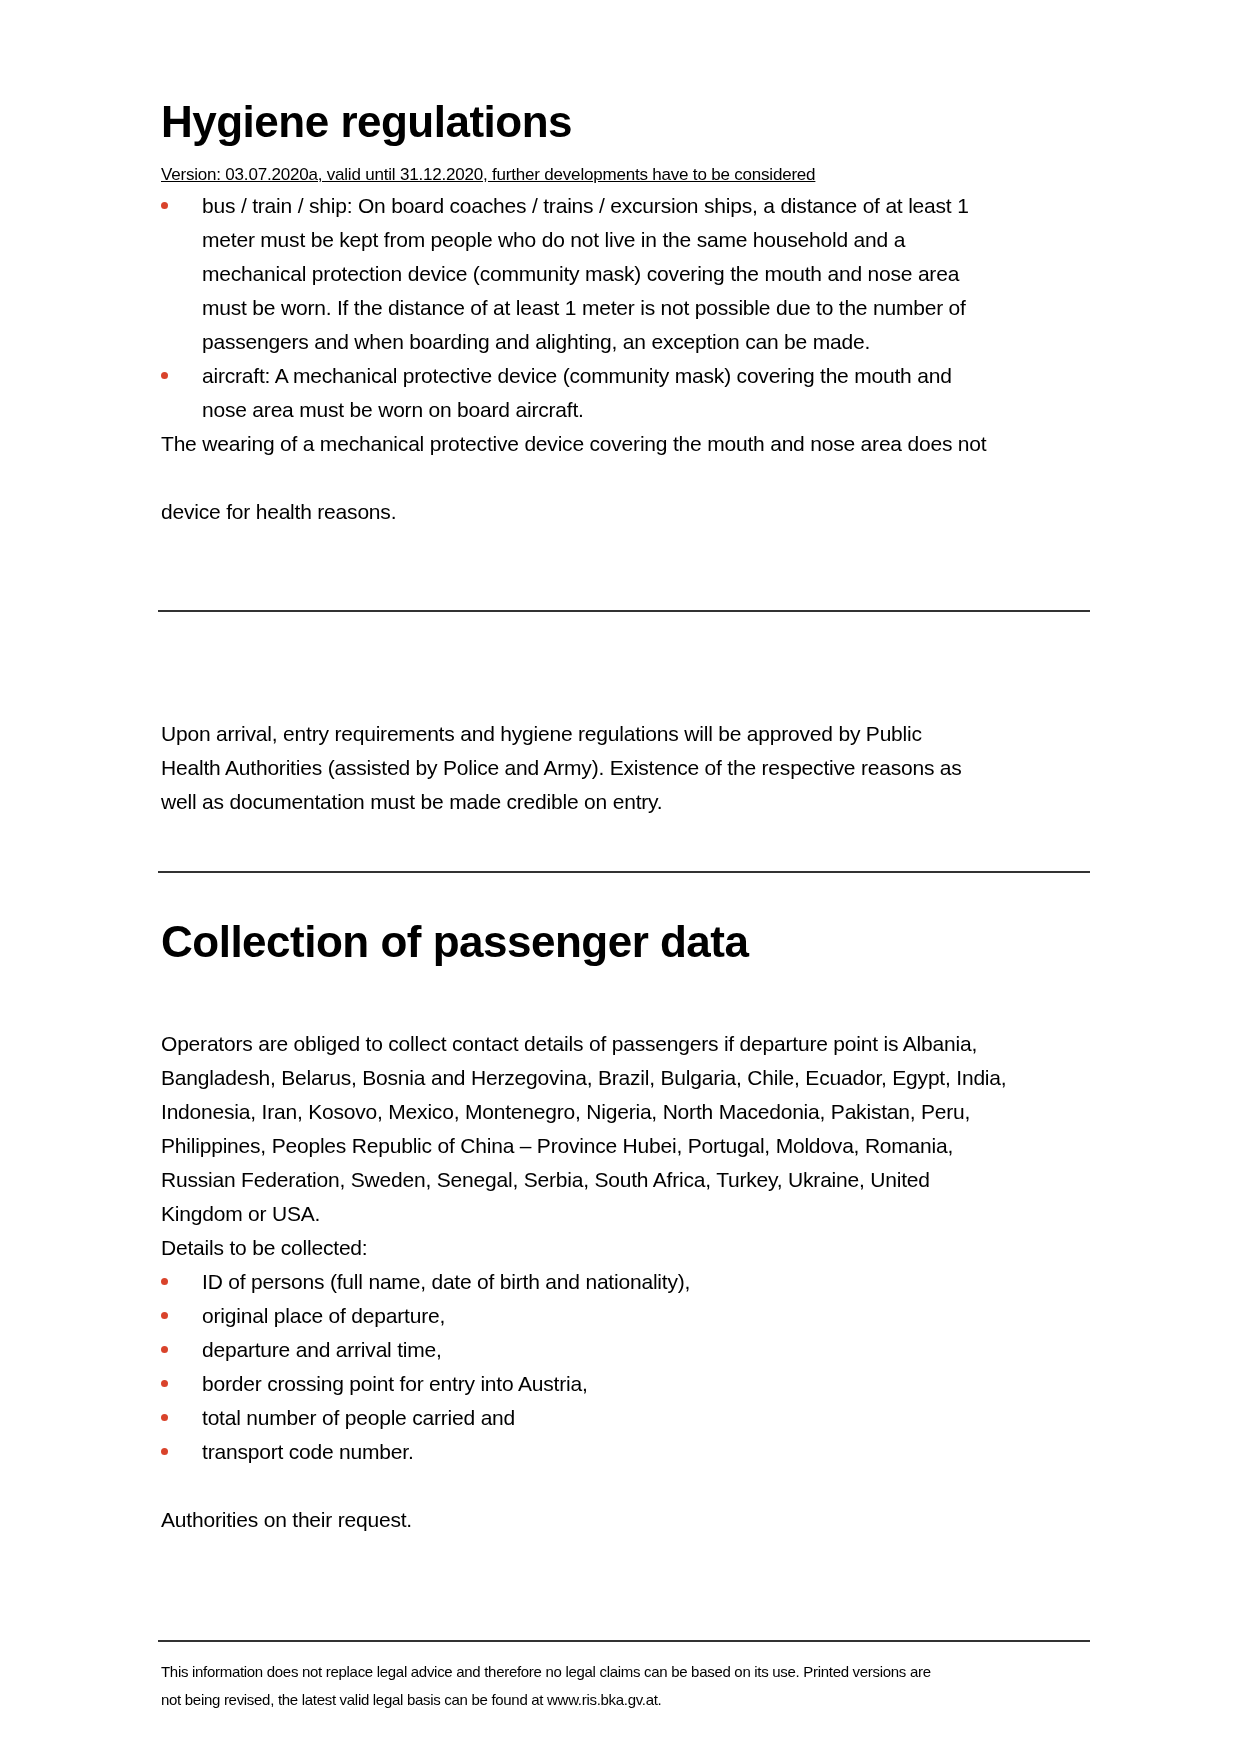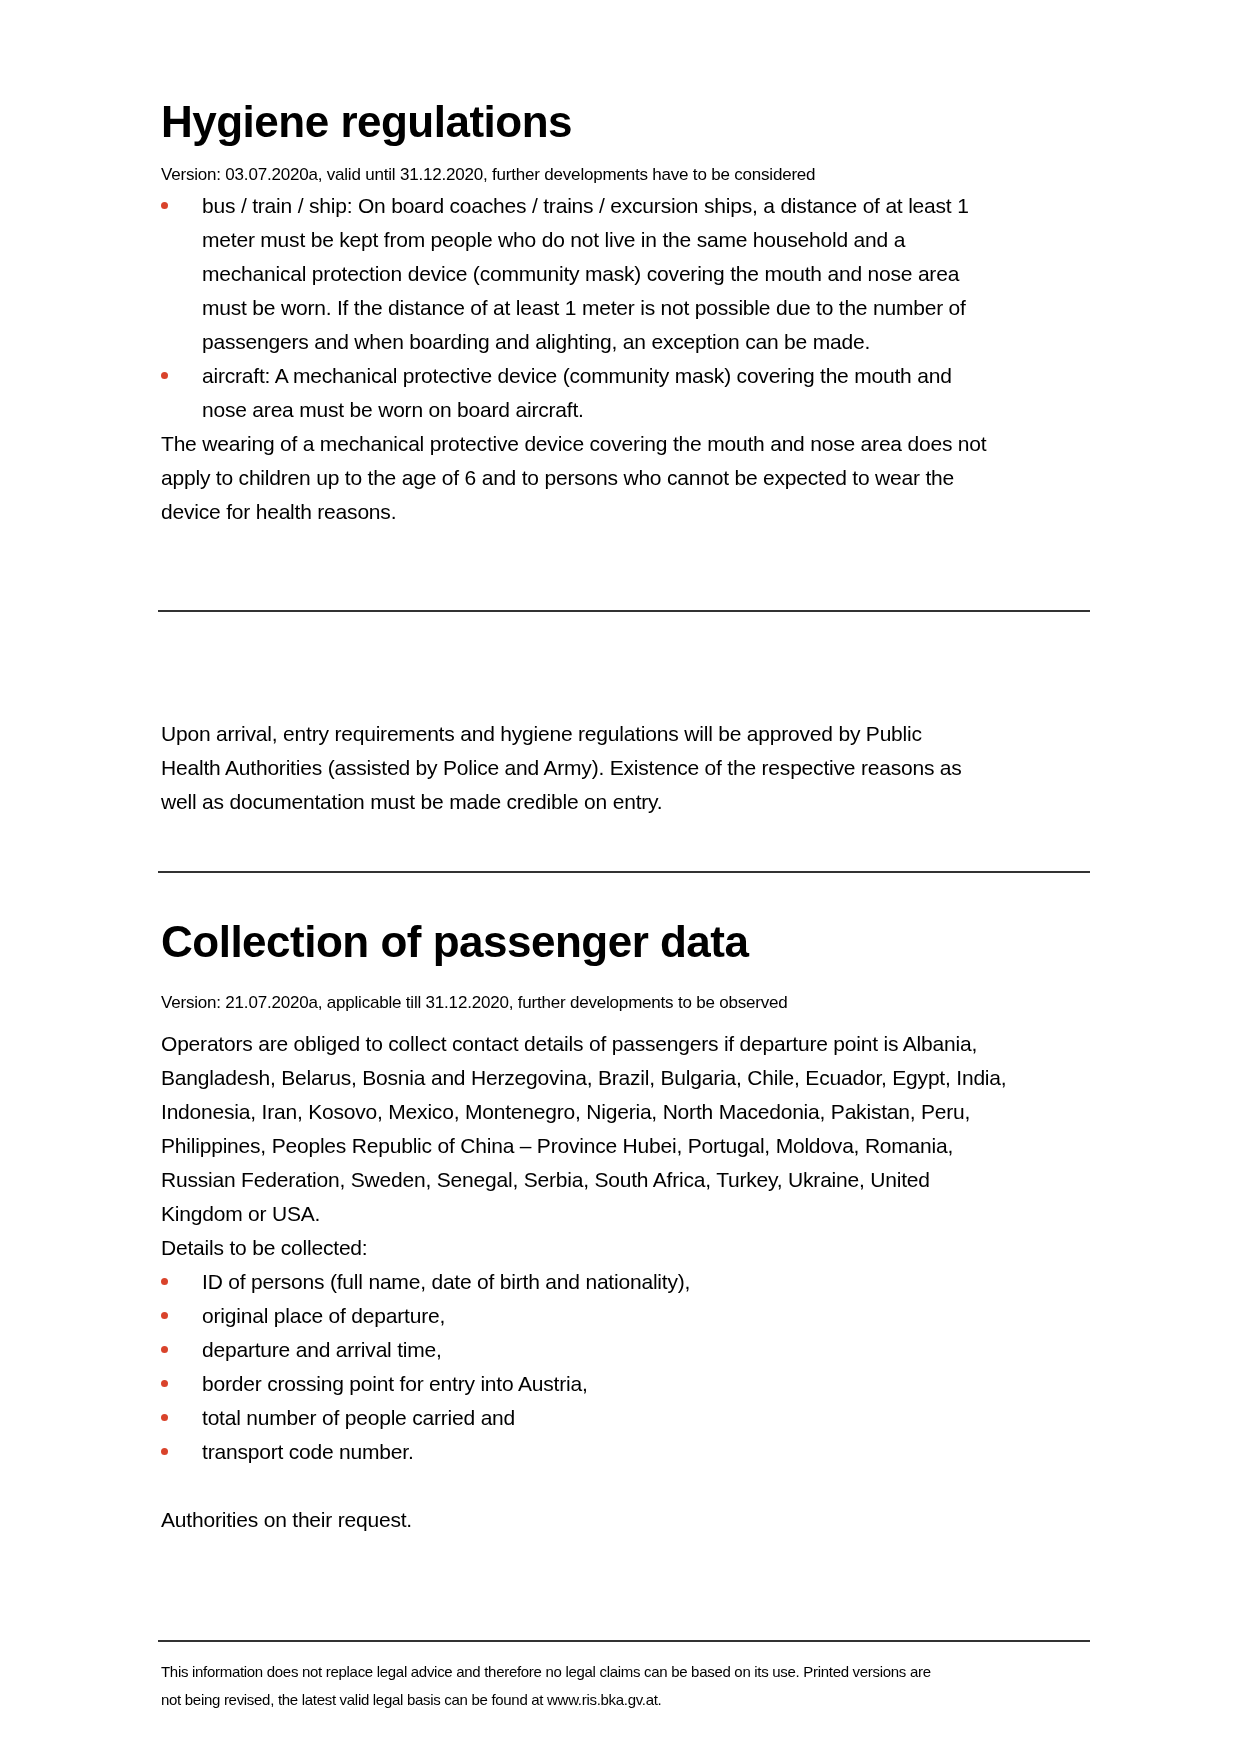--- a/index.html
+++ b/index.html
@@ -1,20 +1,20 @@
 <!DOCTYPE html>
 <html><head>
   <meta charset="utf-8">
   <style>
     html, body { margin: 0; padding: 0; background: #ffffff; }
     body { width: 1240px; height: 1754px; position: relative; overflow: hidden;
            font-family: "Liberation Sans", sans-serif; color: #000; }
     .page { position: absolute; left: 0; top: 0; width: 1240px; height: 1754px; margin-top: 20px; }
     .h1 { position: absolute; left: 161px; font-weight: bold; font-size: 44px; letter-spacing: -0.5px; white-space: nowrap; line-height: 1; }
-    .ver { position: absolute; left: 161px; font-size: 17px; white-space: nowrap; line-height: 1; letter-spacing: -0.2px; }
+    .ver { position: absolute; left: 161px; font-size: 17px; white-space: nowrap; line-height: 1; letter-spacing: -0.2px; text-decoration: underline; }
     .line { position: absolute; left: 161px; font-size: 21px; white-space: nowrap; line-height: 1; letter-spacing: -0.2px; }
     .ind { left: 202px; }
     .bullet { position: absolute; left: 161px; width: 7px; height: 7px; border-radius: 50%; background: #d9432b; }
     .rule { position: absolute; left: 158px; width: 932px; height: 2px; background: #333; }
     .foot { position: absolute; left: 161px; font-size: 15px; white-space: nowrap; line-height: 1; letter-spacing: -0.3px; text-align: center; }
   </style>
 </head>
 <body>
 
 <div class="page">
@@ -27,33 +27,31 @@
   <div class="line ind" style="top:209px">meter must be kept from people who do not live in the same household and a</div>
   <div class="line ind" style="top:243px">mechanical protection device (community mask) covering the mouth and nose area</div>
   <div class="line ind" style="top:277px">must be worn. If the distance of at least 1 meter is not possible due to the number of</div>
   <div class="line ind" style="top:311px">passengers and when boarding and alighting, an exception can be made.</div>
 
   <span class="bullet" style="top: 352px; background: rgb(217, 67, 43);"></span>
   <div class="line ind" style="top:345px">aircraft: A mechanical protective device (community mask) covering the mouth and</div>
   <div class="line ind" style="top:379px">nose area must be worn on board aircraft.</div>
 
   <div class="line" style="top:413px">The wearing of a mechanical protective device covering the mouth and nose area does not</div>
-  <div class="line" style="top:447px">apply to children up to the age of 6 and to persons who cannot be expected to wear the</div>
   <div class="line" style="top:481px">device for health reasons.</div>
 
   <div class="rule" style="top:590px"></div>
 
   <div class="line" style="top:703px">Upon arrival, entry requirements and hygiene regulations will be approved by Public</div>
   <div class="line" style="top:737px">Health Authorities (assisted by Police and Army). Existence of the respective reasons as</div>
   <div class="line" style="top:771px">well as documentation must be made credible on entry.</div>
 
   <div class="rule" style="top:851px"></div>
 
   <div class="h1" style="top:900px">Collection of passenger data</div>
-  <div class="ver" style="top:974px">Version: 21.07.2020a, applicable till 31.12.2020, further developments to be observed</div>
 
   <div class="line" style="top:1013px">Operators are obliged to collect contact details of passengers if departure point is Albania,</div>
   <div class="line" style="top:1047px">Bangladesh, Belarus, Bosnia and Herzegovina, Brazil, Bulgaria, Chile, Ecuador, Egypt, India,</div>
   <div class="line" style="top:1081px">Indonesia, Iran, Kosovo, Mexico, Montenegro, Nigeria, North Macedonia, Pakistan, Peru,</div>
   <div class="line" style="top:1115px">Philippines, Peoples Republic of China – Province Hubei, Portugal, Moldova, Romania,</div>
   <div class="line" style="top:1149px">Russian Federation, Sweden, Senegal, Serbia, South Africa, Turkey, Ukraine, United</div>
   <div class="line" style="top:1183px">Kingdom or USA.</div>
 
   <div class="line" style="top:1217px">Details to be collected:</div>
 

